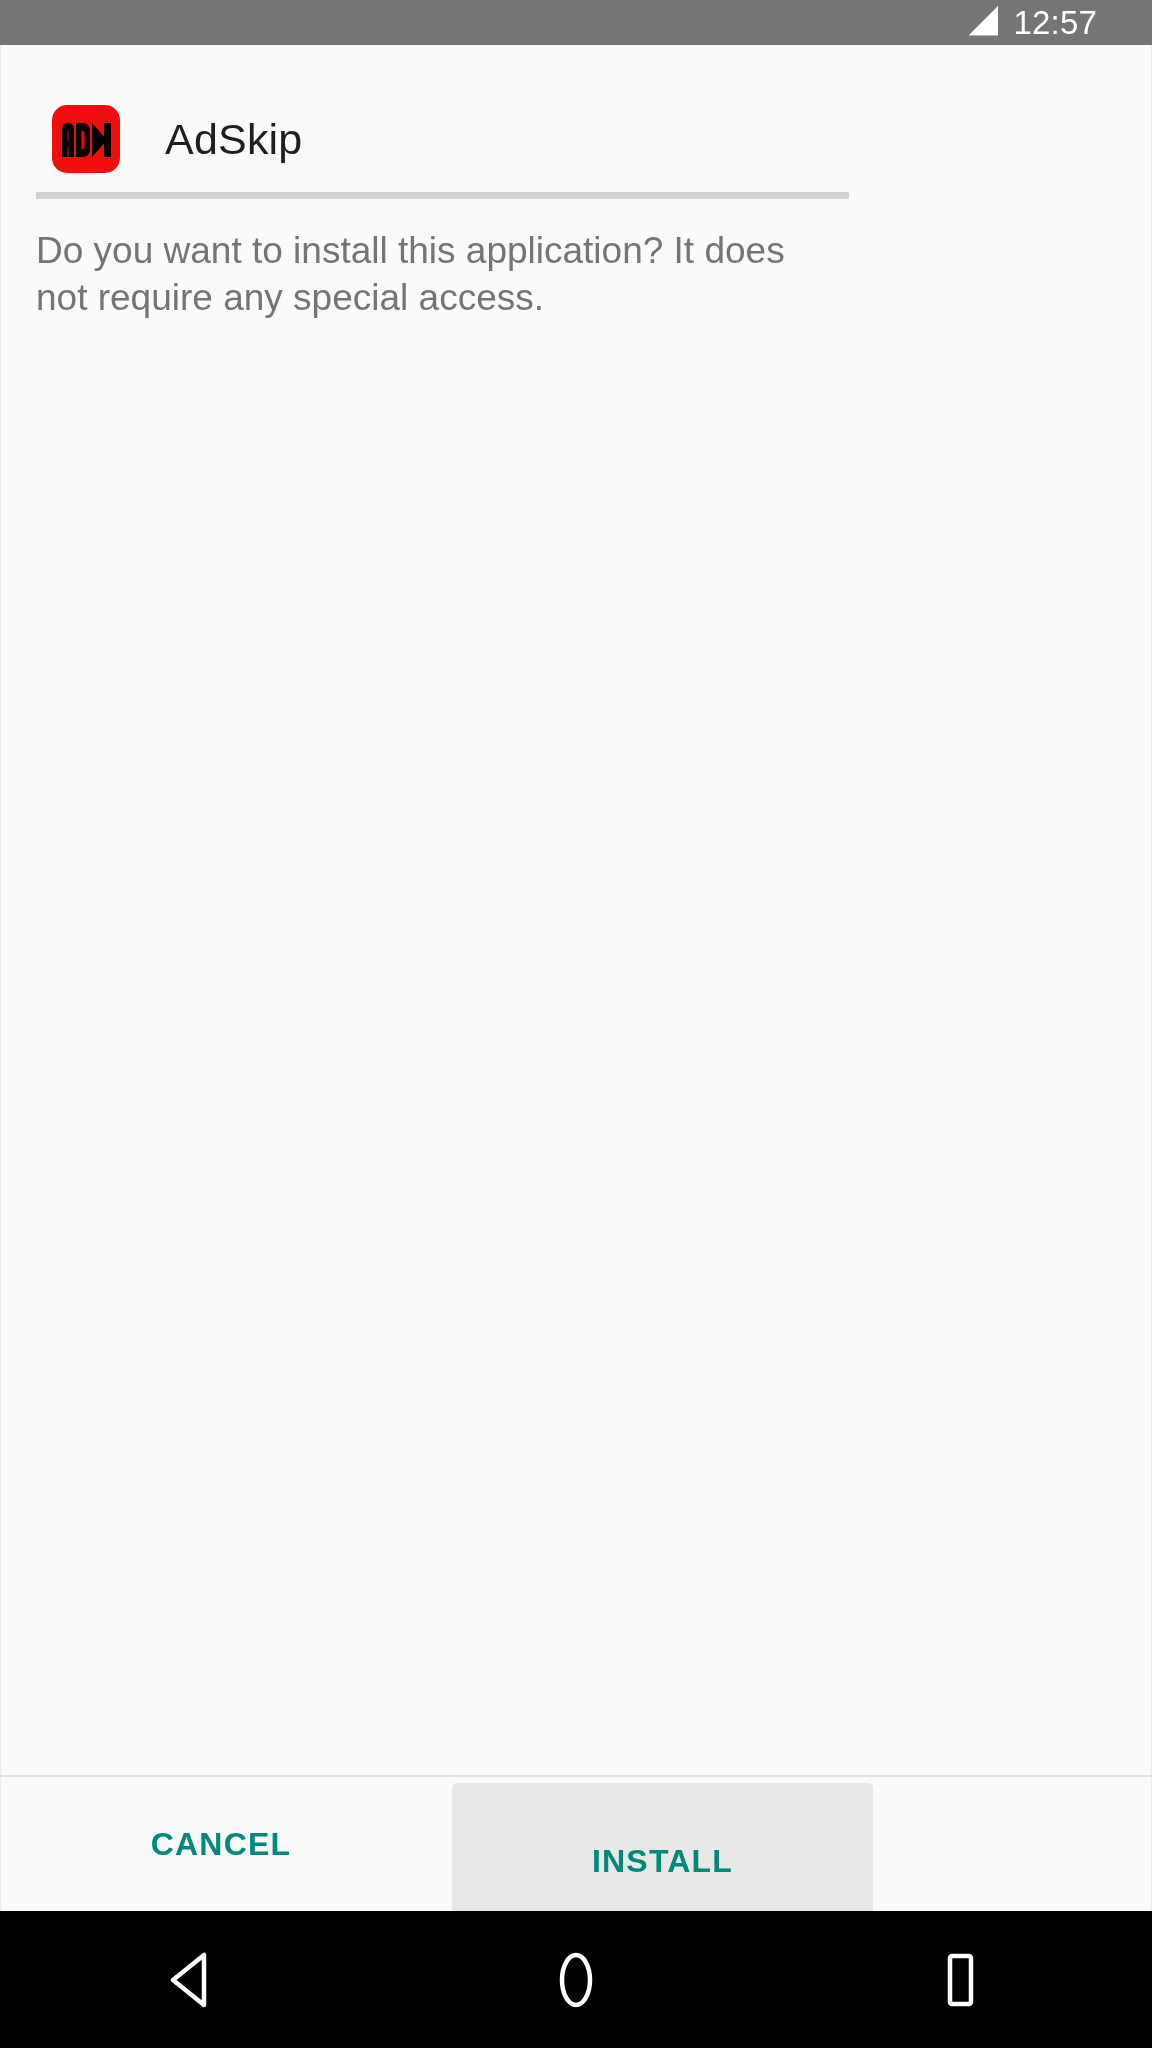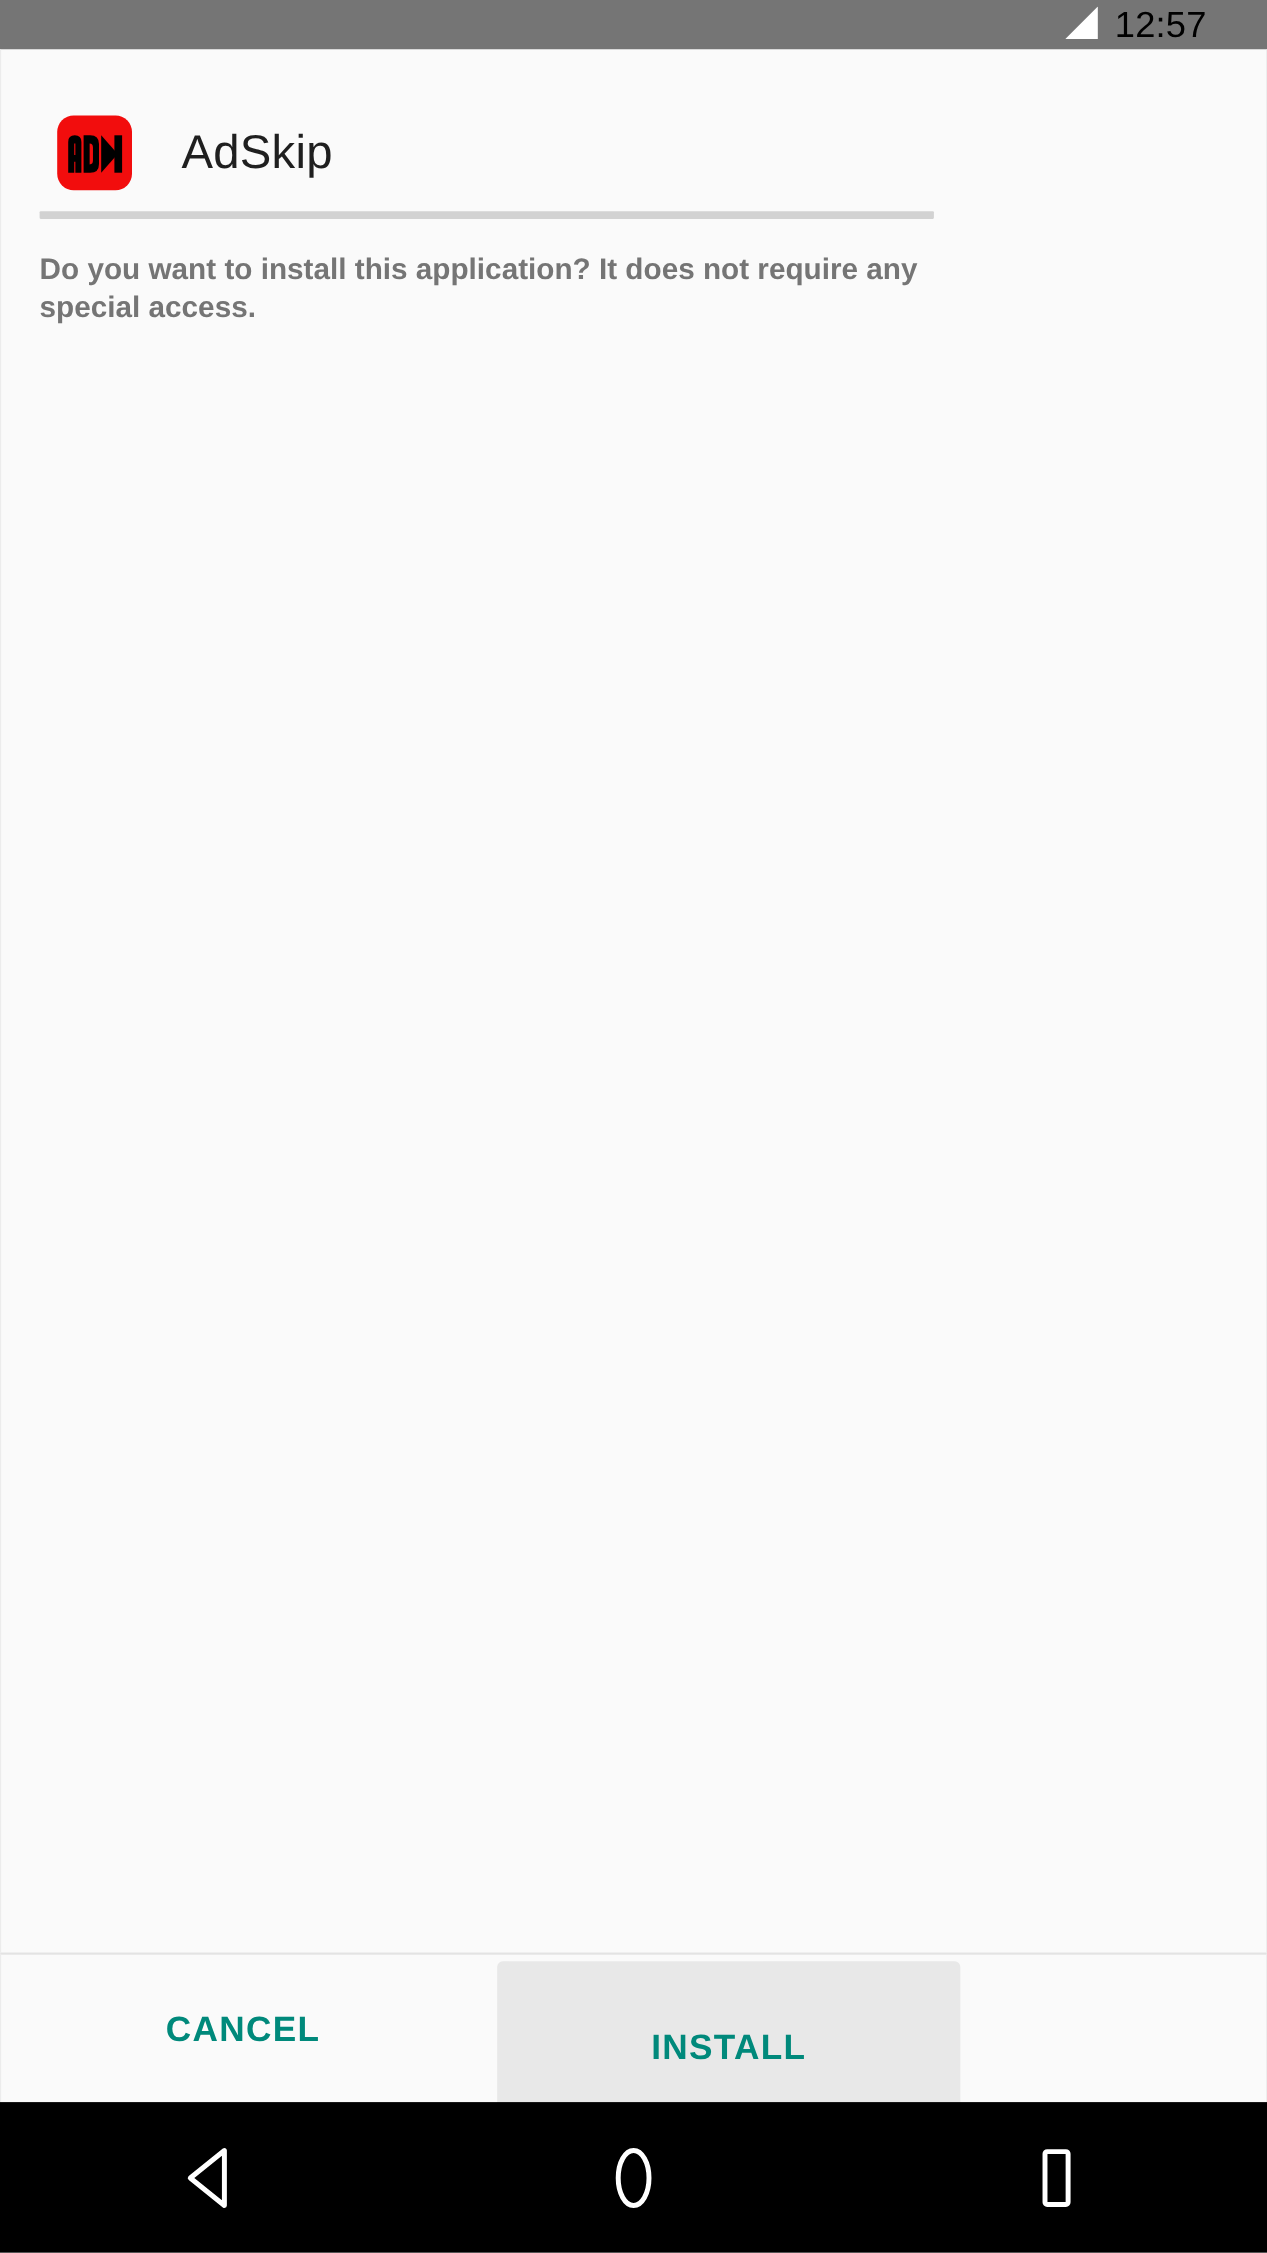--- a/index.html
+++ b/index.html
@@ -68,21 +68,21 @@
     display: flex;
     align-items: center;
     justify-content: center;
     font-size: 15px;
     font-weight: bold;
     color: #ffffff;
     letter-spacing: -0.5px;
     line-height: 1;
   }
   #status-time {
-    color: #000000;
+    color: #ffffff;
     font-size: 33px;
     font-weight: 500;
     letter-spacing: 0.2px;
     margin-left: 12px;
     line-height: 1;
   }
 
   
   #content {
     position: absolute;
@@ -130,24 +130,24 @@
     height: 7px;
     background: #d2d2d2;
     border-radius: 1px;
   }
 
   #prompt-text {
     position: absolute;
     left: 35px;
     top: 183px;
     width: 800px;
-    font-size: 27px;
+    font-size: 37px;
     line-height: 1.26;
     color: #757575;
-    font-weight: 700;
+    font-weight: 400;
   }
 
   
   #button-bar {
     position: absolute;
     left: 0;
     top: 1775px;
     width: 1152px;
     height: 136px;
     background: #fafafa;

